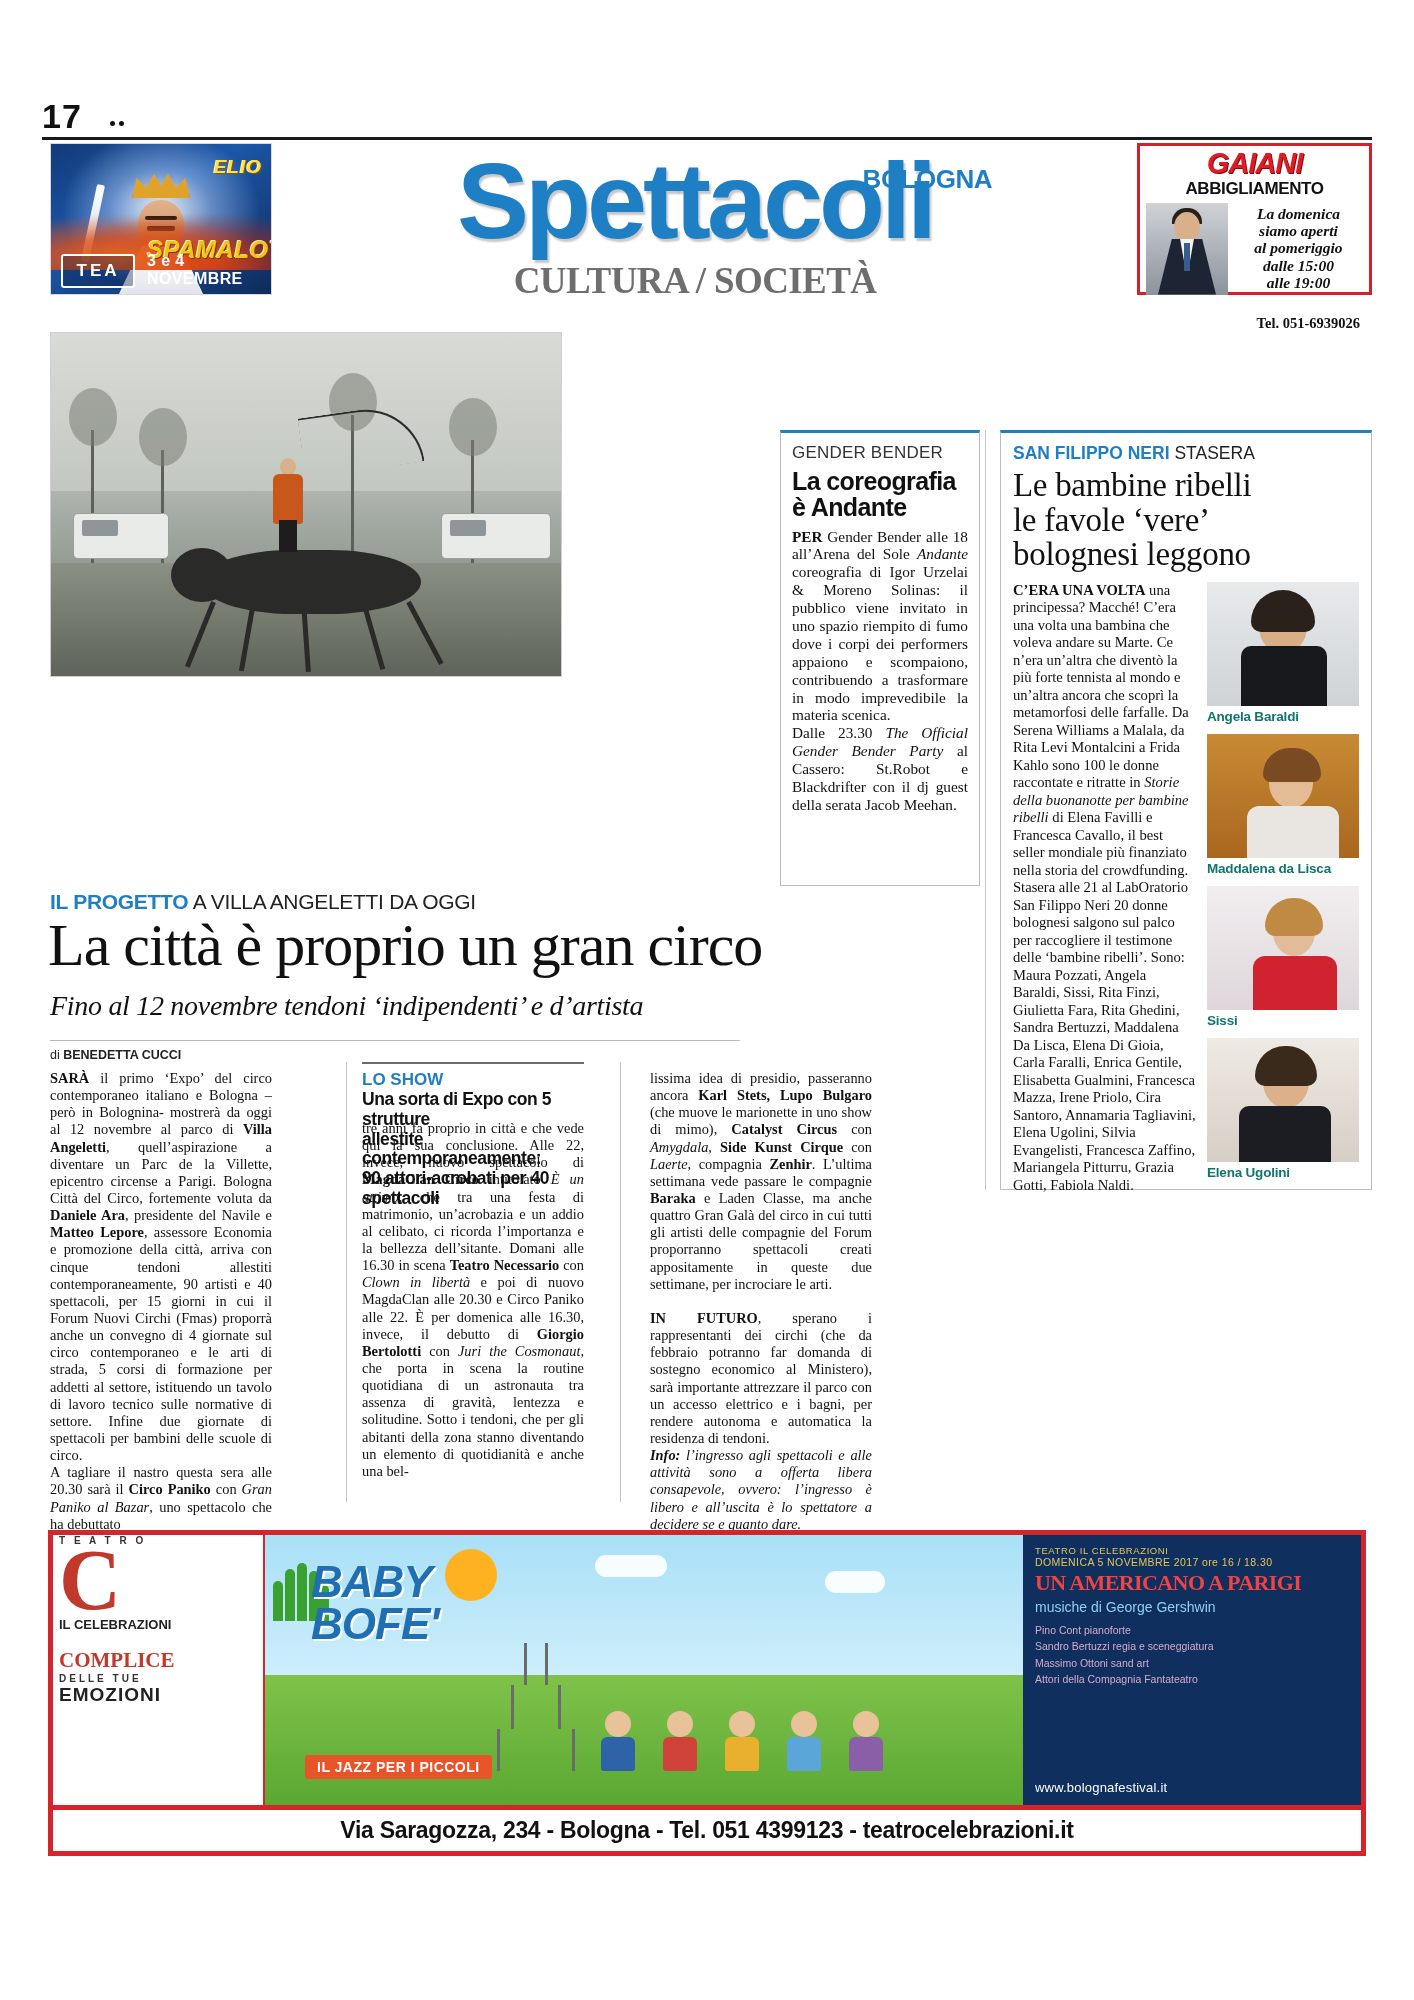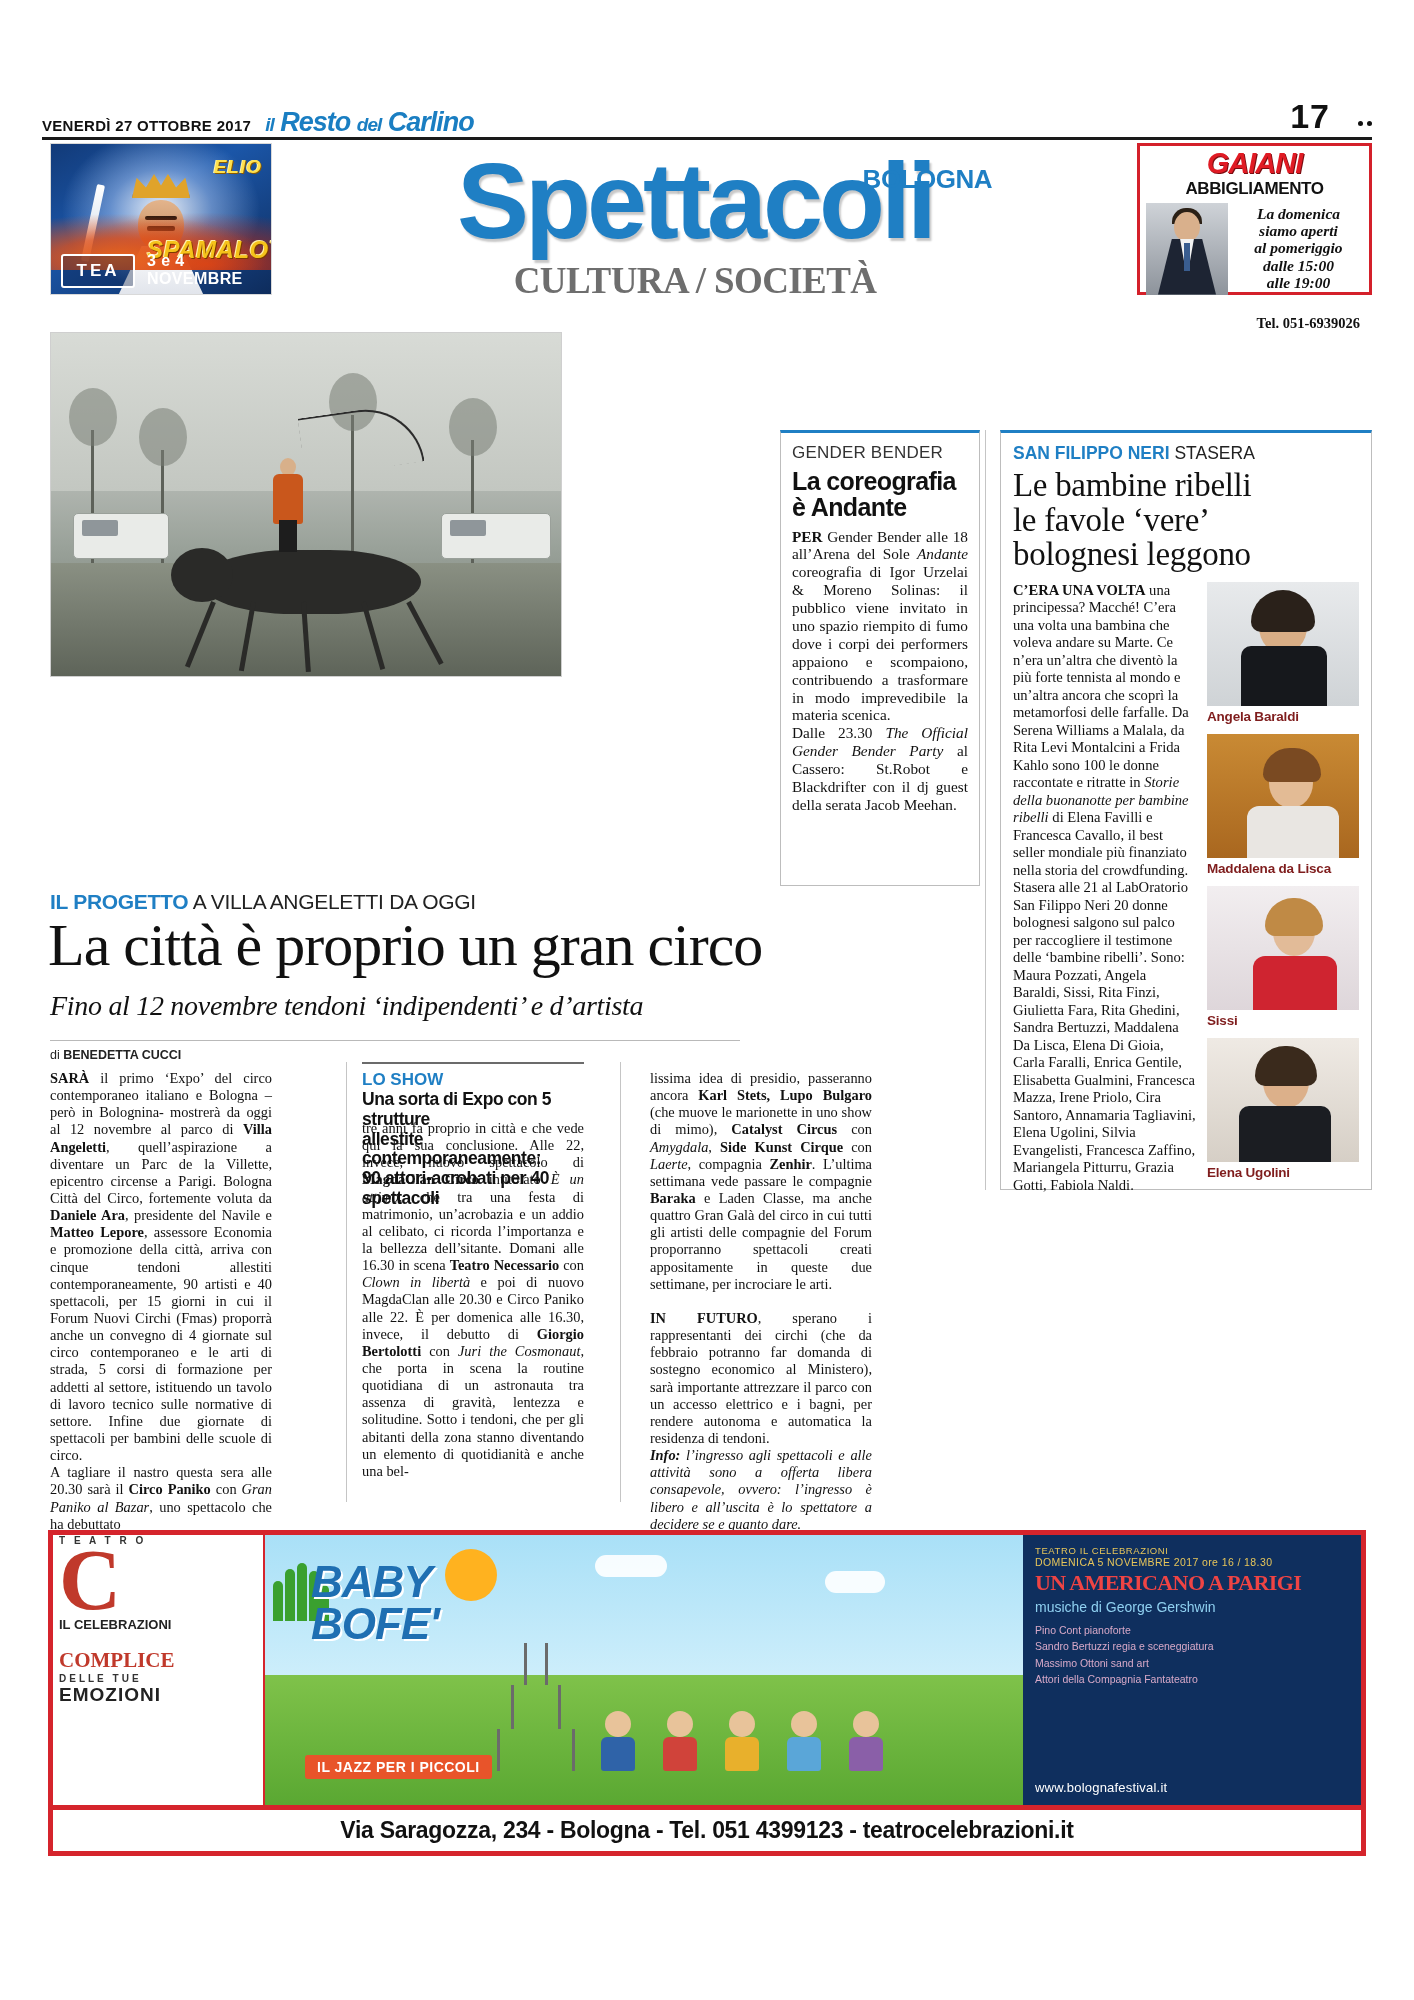--- a/index.html
+++ b/index.html
@@ -171,21 +171,21 @@
     color:#111; line-height:1.05; margin-top:4px; letter-spacing:-.3px; }
   .sfn-cols { display:flex; gap:11px; margin-top:10px; }
   .sfn-text { width:185px; font-family:"Liberation Serif",serif; font-size:14.6px;
     line-height:1.2; color:#111; text-align:left; }
   .sfn-text b { font-weight:700; }
   .sfn-text i { font-style:italic; }
   .sfn-photos { width:152px; }
   .pf { width:152px; margin-bottom:5px; }
   .pf .img { width:152px; height:124px; position:relative; overflow:hidden; background:#cfd2d5; }
   .pf .cap { font-family:"Liberation Sans",sans-serif; font-size:13.5px; font-weight:700;
-    color:#7f1d1d; padding:3px 0 5px; letter-spacing:-.2px; }
+    color:#0f766e; padding:3px 0 5px; letter-spacing:-.2px; }
   .face { position:absolute; border-radius:50%; }
 
   
   .art-kicker { position:absolute; left:50px; top:890px;
     font-family:"Liberation Sans",sans-serif; font-size:21px; letter-spacing:-.3px; }
   .art-kicker b { color:#1f7fc4; font-weight:700; }
   .art-kicker span { color:#222; font-weight:400; }
   .art-head { position:absolute; left:48px; top:915px; width:920px;
     font-family:"Liberation Serif",serif; font-size:60px; color:#111; line-height:1.02;
     letter-spacing:-1px; }
@@ -260,29 +260,20 @@
   .ad-footer span { font-family:"Liberation Sans",sans-serif; font-size:23px; font-weight:700;
     color:#111; letter-spacing:-.3px; }
   .vdiv { position:absolute; width:1px; background:#c5c5c5; }
 </style>
 </head>
 <body>
 
 <div class="page">
 
   <div class="topbar">
-    <div style="display:flex;align-items:flex-end;gap:14px;">
-      <div class="dateline">VENERDÌ 27 OTTOBRE 2017</div>
-      <div class="masthead-name">
-        <span class="small">il</span>
-        <span>Resto</span>
-        <span class="small">del</span>
-        <span>Carlino</span>
-      </div>
-    </div>
     <div style="display:flex;align-items:flex-end;">
       <div class="pagenum">17</div>
       <div class="dots">
           <i></i>
           <i></i>
         </div>
     </div>
   </div>
   <div class="rulebar"></div>
 

